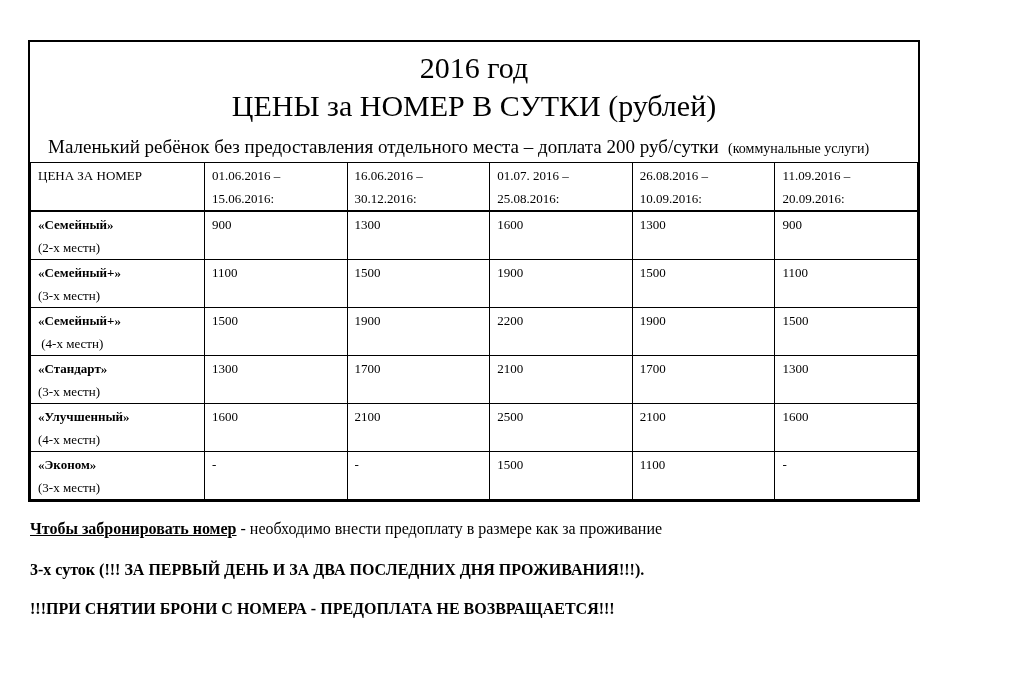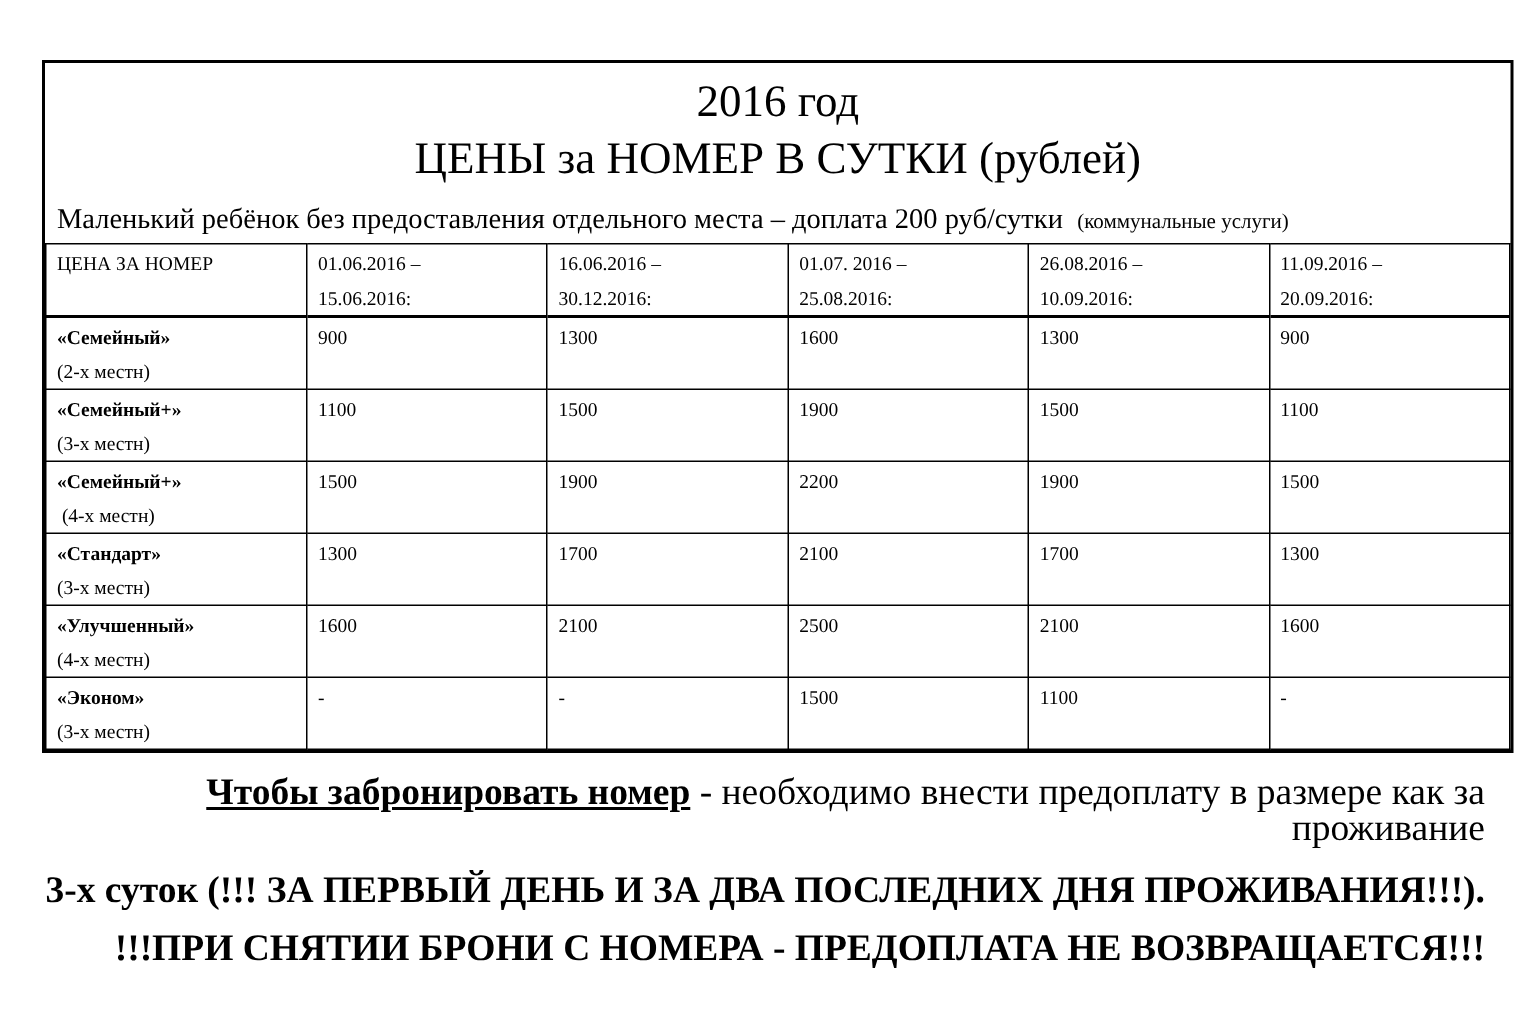--- a/index.html
+++ b/index.html
@@ -8,21 +8,21 @@
     background: #ffffff;
     color: #000000;
     font-family: "Liberation Serif", "DejaVu Serif", serif;
     overflow: hidden;
   }
   .page { position: relative; width: 1018px; height: 689px; }
 
   .box {
     position: absolute;
     left: 28px; top: 40px;
-    width: 981px;
+    width: 892px;
     border: 2px solid #000;
     background: #fff;
   }
 
   .title-year {
     margin-top: 8px;
     text-align: center;
     font-size: 30px;
     line-height: 36px;
   }
@@ -34,21 +34,21 @@
   .subtitle {
     margin-top: 10px;
     text-align: center;
     font-size: 21px;
     line-height: 26px;
     font-weight: bold;
     text-decoration: underline;
   }
   .note {
     margin-top: 9px;
-    padding-left: 8px;
+    padding-left: 18px;
     font-size: 19px;
     line-height: 24px;
     white-space: nowrap;
   }
   .note .note-small { font-size: 14px; }
 
   table.price-table {
     width: 100%;
     border-collapse: collapse;
     table-layout: fixed;
@@ -64,21 +64,21 @@
     line-height: 23px;
     overflow: hidden;
   }
   .price-table thead th { height: 47px; border-bottom-width: 2px; }
   .price-table tbody td { height: 45px; }
   .price-table col.c-label { width: 174px; }
   .room-name { font-weight: bold; }
   .cap { white-space: pre-wrap; }
 
   .footer { position: absolute; left: 30px; top: 514px; width: 960px; }
-  .footer p { font-size: 25px; line-height: 24px; text-align: right; }
+  .footer p { font-size: 16px; line-height: 24px; }
   .f-line1 { margin-top: 3px; }
   .bold-underline { font-weight: bold; text-decoration: underline; }
   .f-bold { font-weight: bold; font-size: 19.5px; }
   .f-line2 { margin-top: 17px; }
   .f-line3 { margin-top: 15px; }
   .f-line4 { margin-top: 15px; text-decoration: underline; }
 </style>
 </head>
 <body>
 

